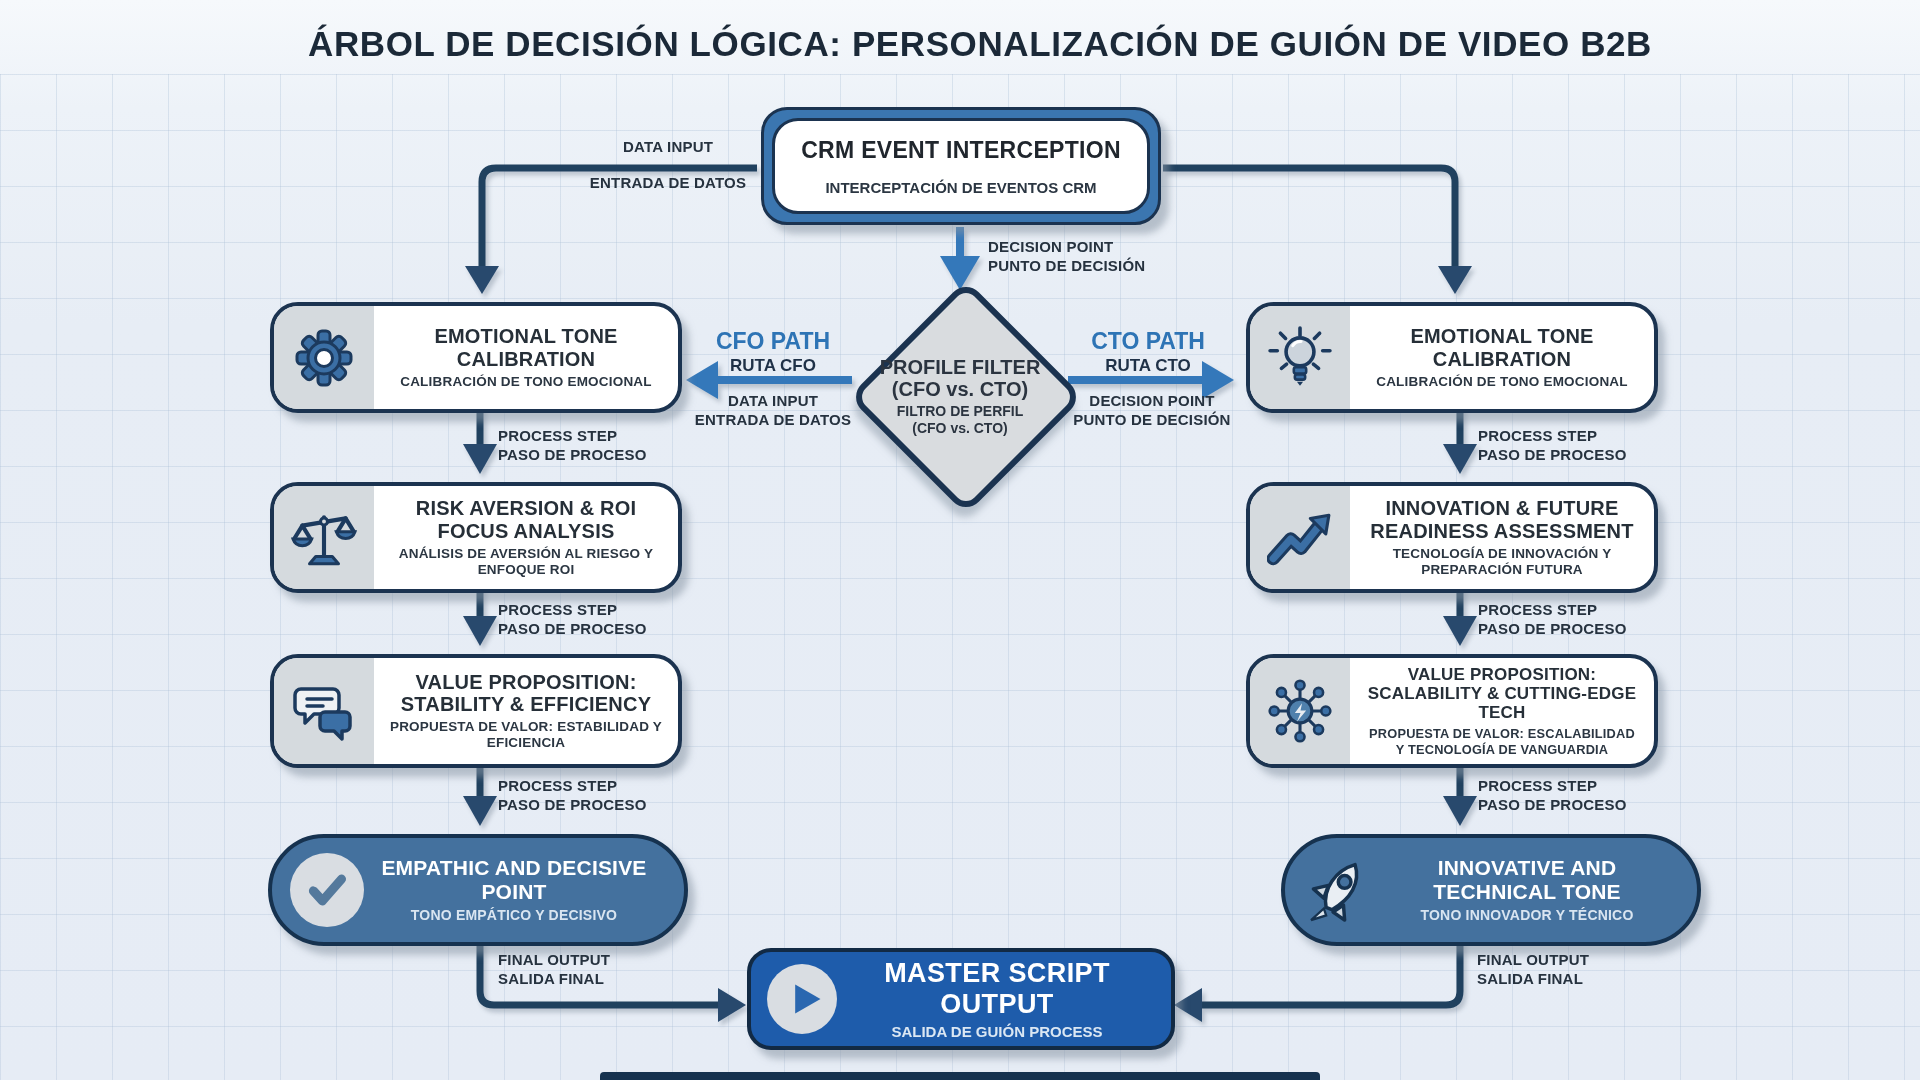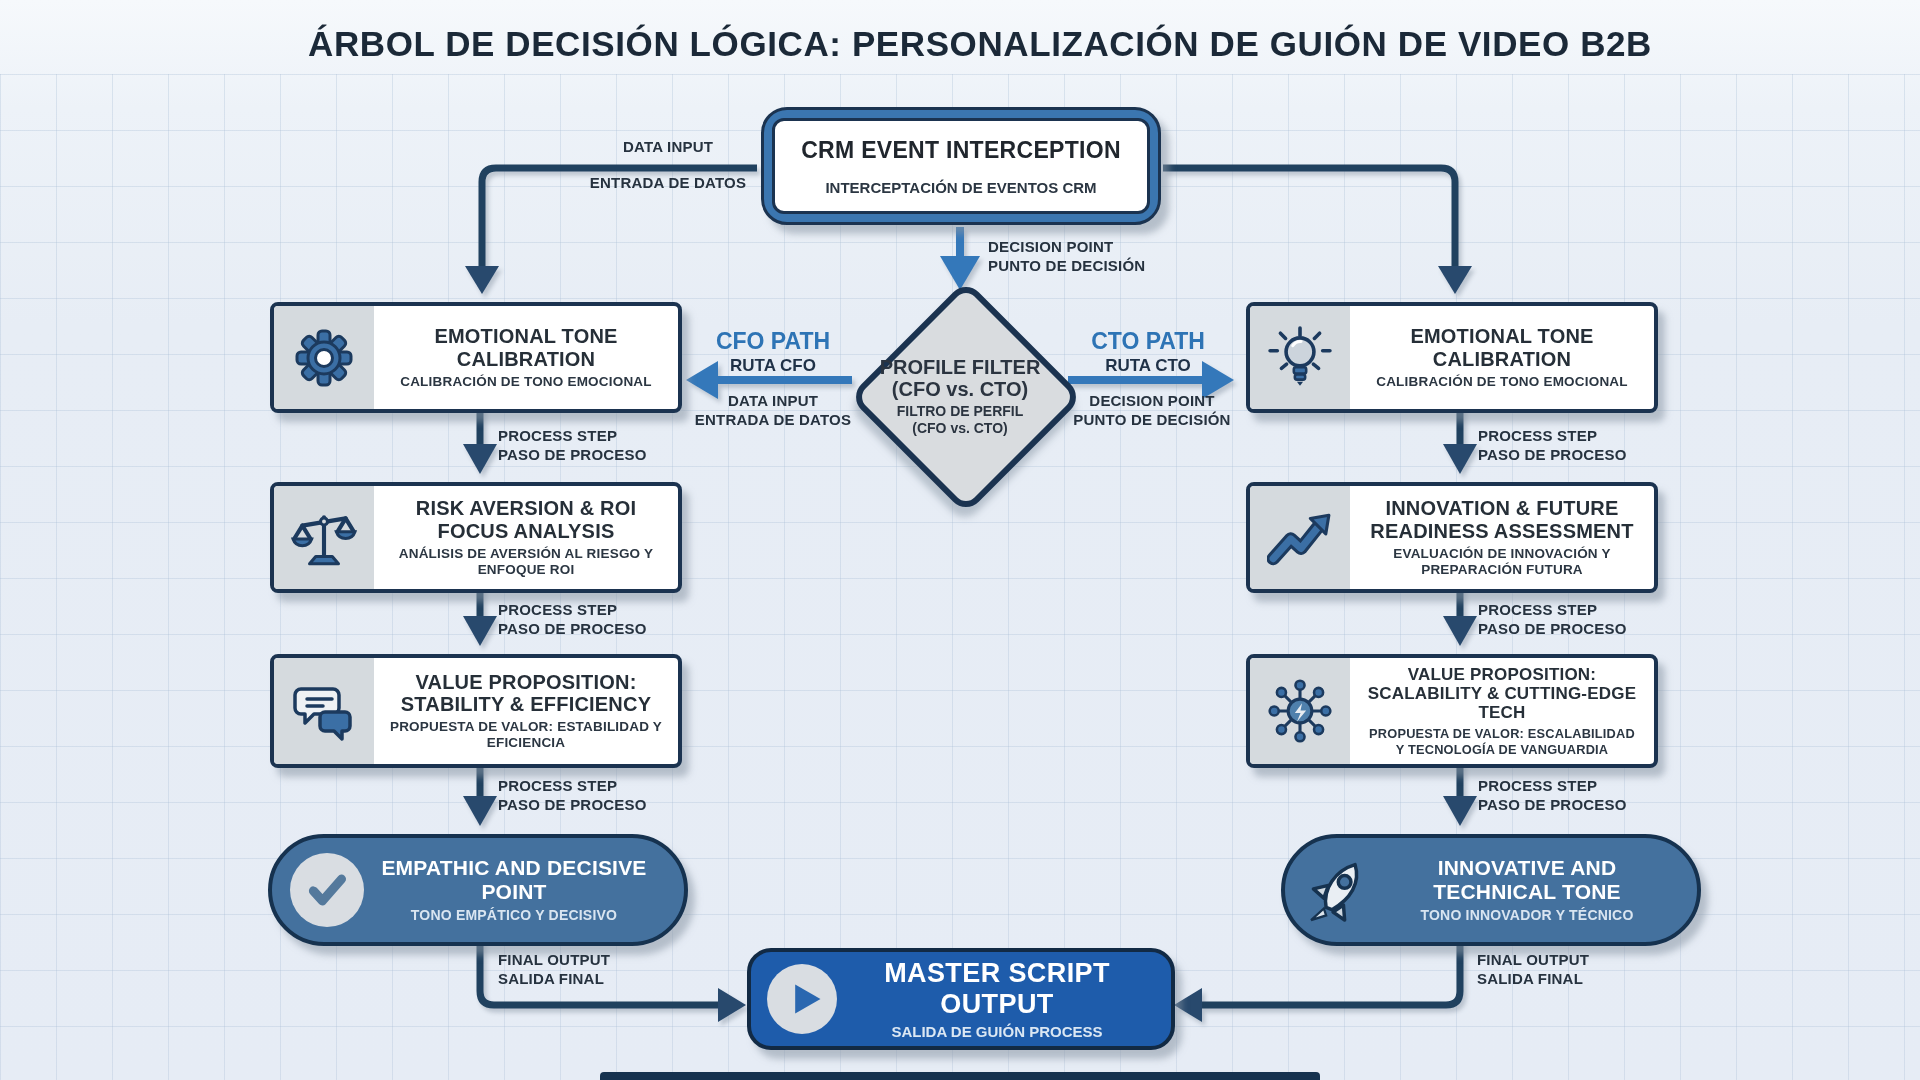--- a/index.html
+++ b/index.html
@@ -15,21 +15,21 @@
       linear-gradient(90deg, rgba(178,197,218,.38) 1.5px, transparent 1.5px);
     background-size:56px 56px;
   }
   .title{
     position:absolute;top:24px;left:0;width:1920px;text-align:center;
     font-size:35px;font-weight:800;letter-spacing:.6px;color:#1b2938;padding-left:20px;
   }
   
   .node{
     position:absolute;display:flex;align-items:stretch;
-    background:#ffffff;border:4px solid #1b3350;border-radius:8px;
+    background:#ffffff;border:4px solid #1b3350;border-radius:28px;
     box-shadow:7px 9px 7px rgba(138,151,165,.55);overflow:hidden;width:404px;
   }
   .icon-panel{
     width:100px;flex:0 0 100px;background:#d5dade;display:flex;align-items:center;justify-content:center;
   }
   .node-text{
     flex:1;display:flex;flex-direction:column;align-items:center;justify-content:center;
     padding:6px 14px;text-align:center;
   }
   .node-title{font-size:20px;font-weight:800;color:#262f38;line-height:1.12;letter-spacing:.2px;}
@@ -47,21 +47,21 @@
   .pill .pill-text{flex:1;text-align:center;padding:4px 26px 4px 6px;}
   .pill .node-title{color:#ffffff;font-size:21px;}
   .pill .node-sub{color:#d9e5f1;font-size:14px;}
   
   .crm-outer{
     position:absolute;left:761px;top:107px;width:400px;height:118px;
     background:#3b76b0;border:3px solid #1b3350;border-radius:26px;
     box-shadow:8px 9px 7px rgba(138,151,165,.55);box-sizing:border-box;padding:8px;
   }
   .crm-inner{
-    width:100%;height:100%;background:#ffffff;border:3px solid #1b3350;border-radius:12px;
+    width:100%;height:100%;background:#ffffff;border:3px solid #1b3350;border-radius:26px;
     box-sizing:border-box;display:flex;flex-direction:column;align-items:center;justify-content:center;text-align:center;
   }
   .crm-title{font-size:23px;font-weight:800;color:#20262d;letter-spacing:.3px;}
   .crm-sub{font-size:15px;font-weight:800;color:#2b3642;margin-top:15px;}
   
   .diamond{
     position:absolute;left:883px;top:314px;width:154px;height:154px;
     background:#d9dcdf;border:6px solid #1b3350;border-radius:18px;
     transform:rotate(45deg);box-shadow:6px 8px 7px rgba(138,151,165,.5);
   }
@@ -245,21 +245,21 @@
   <div class="node" style="left:1246px;top:482px;height:103px">
     <div class="icon-panel">
       <svg width="66" height="66" viewBox="0 0 64 64">
         <path d="M6 52 L23 33 L33 42 L49 22" stroke="#1c3a5e" stroke-width="13" fill="none" stroke-linejoin="round" stroke-linecap="round"></path>
         <path d="M6 52 L23 33 L33 42 L49 22" stroke="#3b6fa5" stroke-width="7" fill="none" stroke-linejoin="round" stroke-linecap="round"></path>
         <polygon points="42,13 60,10 57,28" fill="#3b6fa5" stroke="#1c3a5e" stroke-width="3" stroke-linejoin="round"></polygon>
       </svg>
     </div>
     <div class="node-text">
       <div class="node-title">INNOVATION &amp; FUTURE READINESS ASSESSMENT</div>
-      <div class="node-sub">EVALUACIÓN DE INNOVACIÓN Y PREPARACIÓN FUTURA</div>
+      <div class="node-sub">TECNOLOGÍA DE INNOVACIÓN Y PREPARACIÓN FUTURA</div>
     </div>
   </div>
 
   <div class="node" style="left:1246px;top:654px;height:106px">
     <div class="icon-panel">
       <svg width="66" height="66" viewBox="0 0 64 64">
         <g stroke="#1c3a5e" stroke-width="3">
           <line x1="32" y1="32" x2="32" y2="8"></line>
           <line x1="32" y1="32" x2="32" y2="56"></line>
           <line x1="32" y1="32" x2="8" y2="32"></line>

